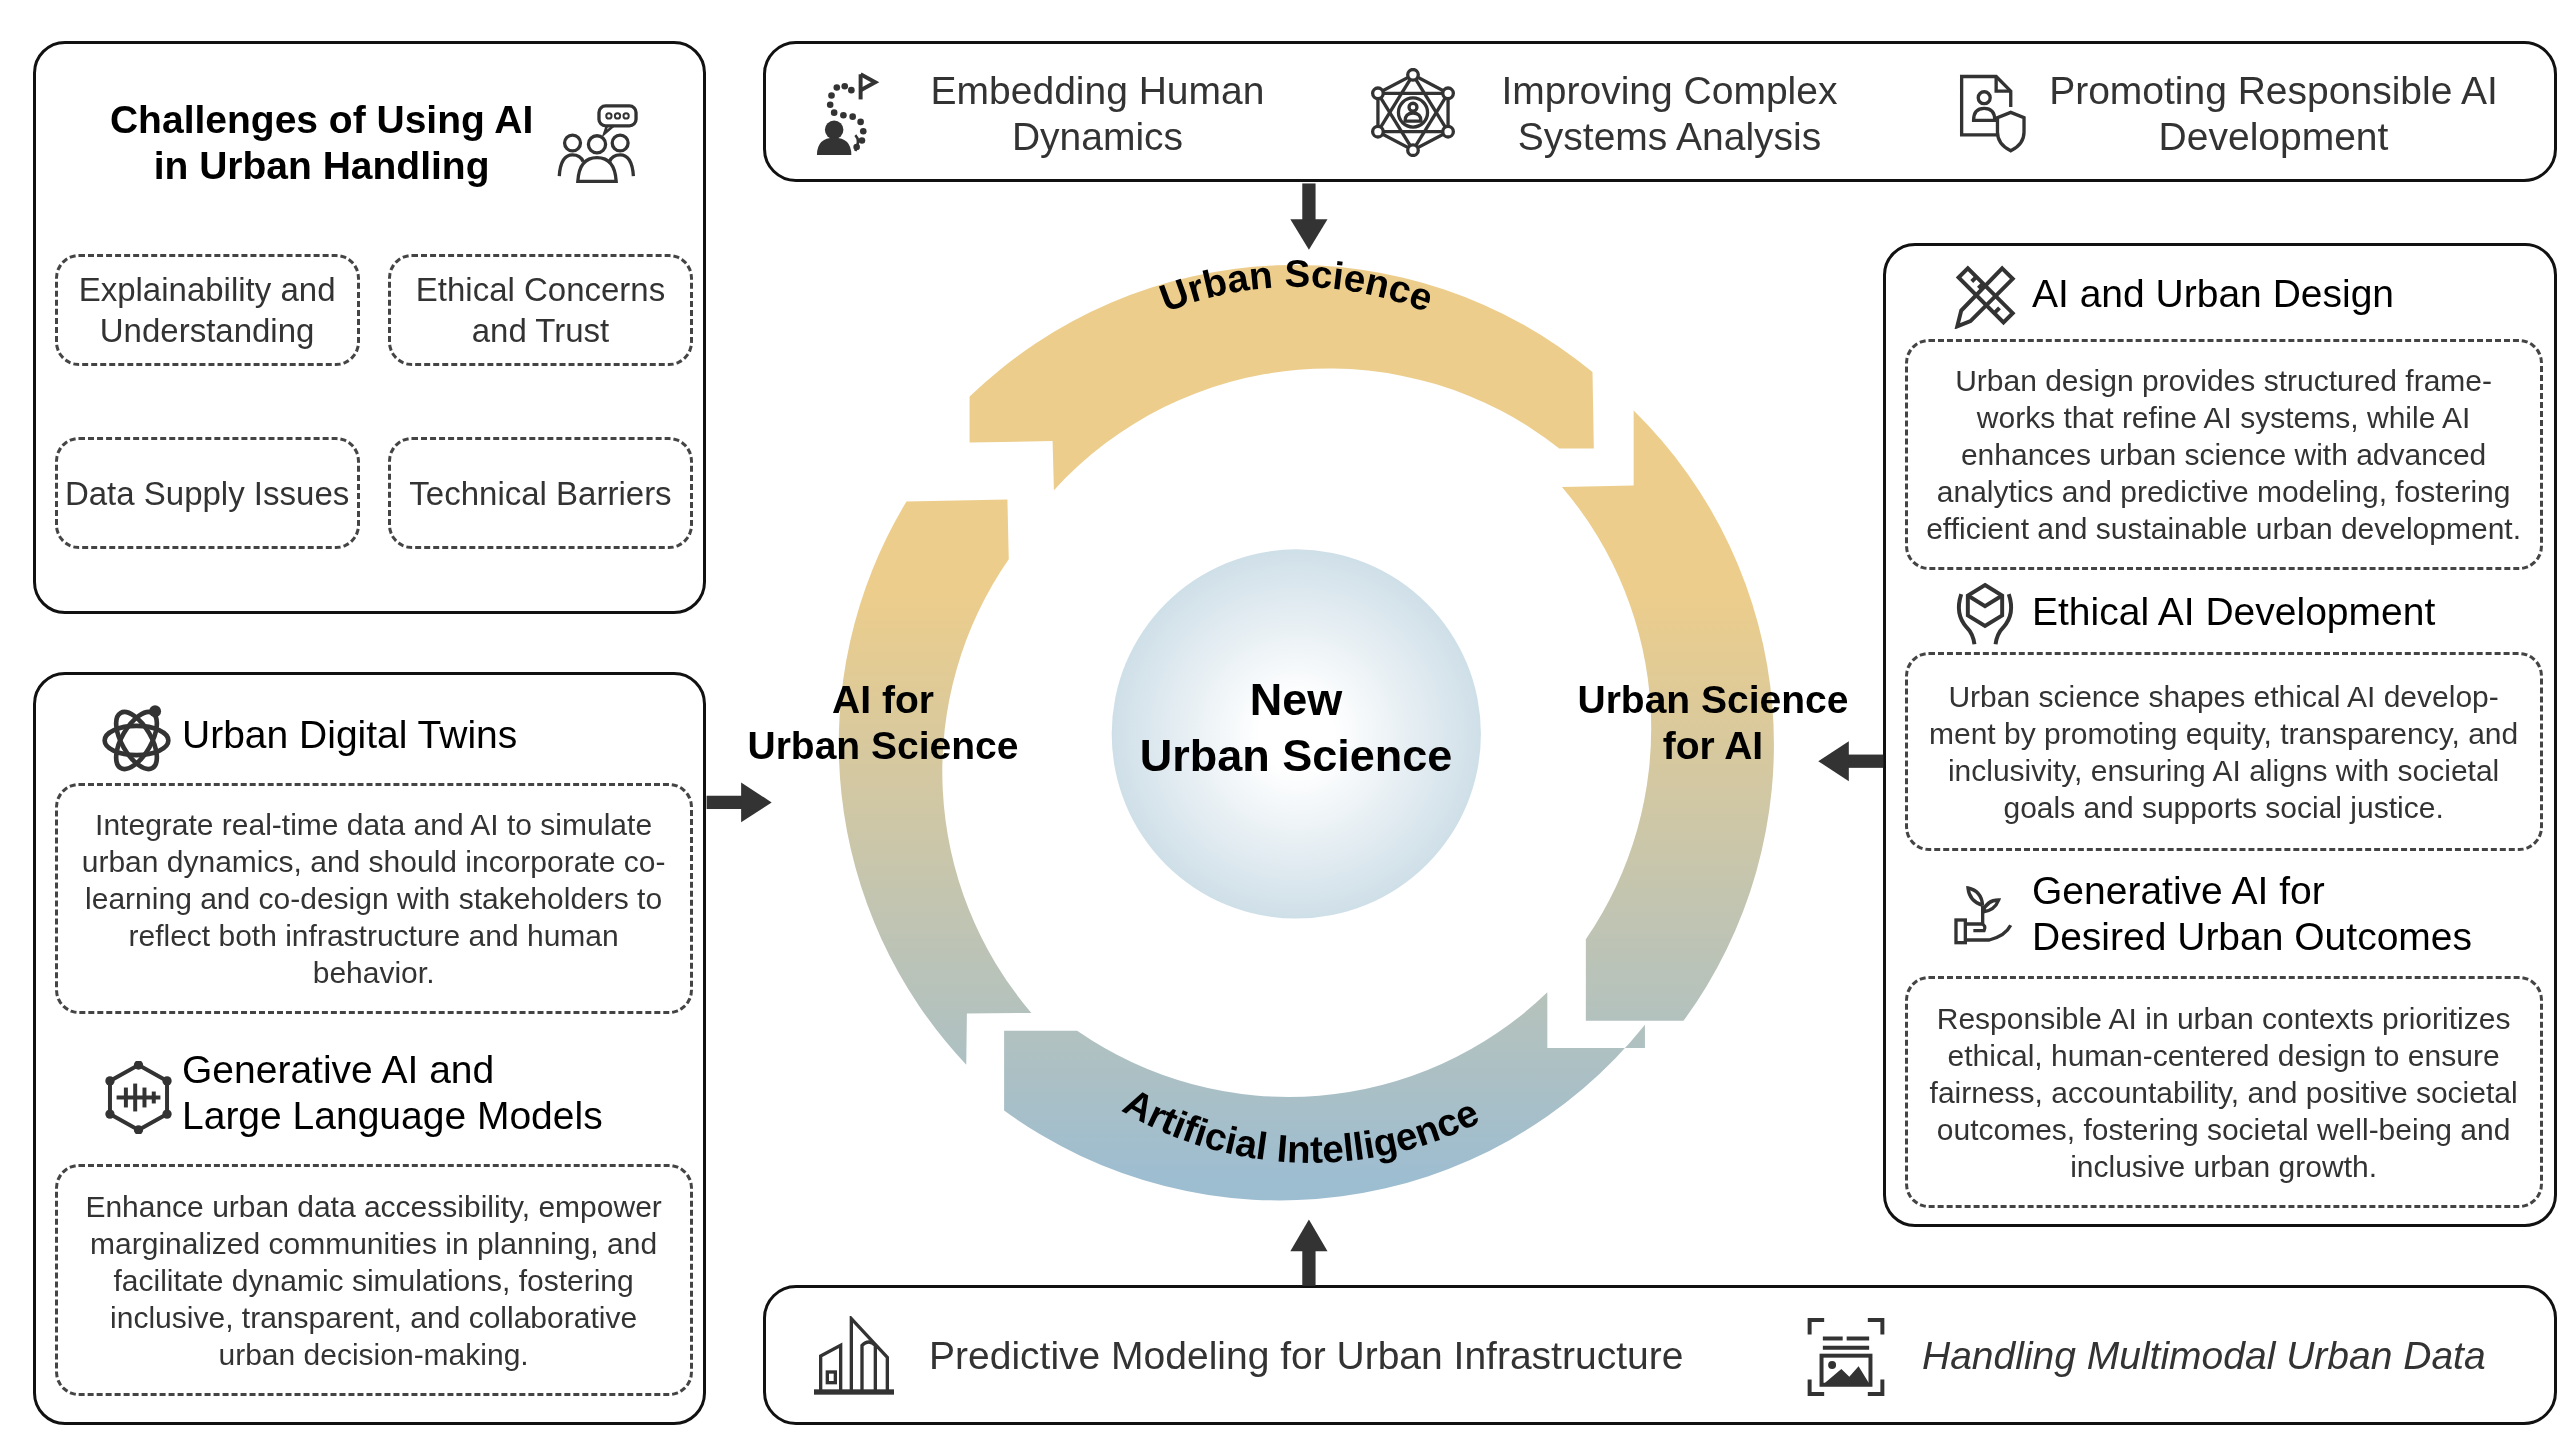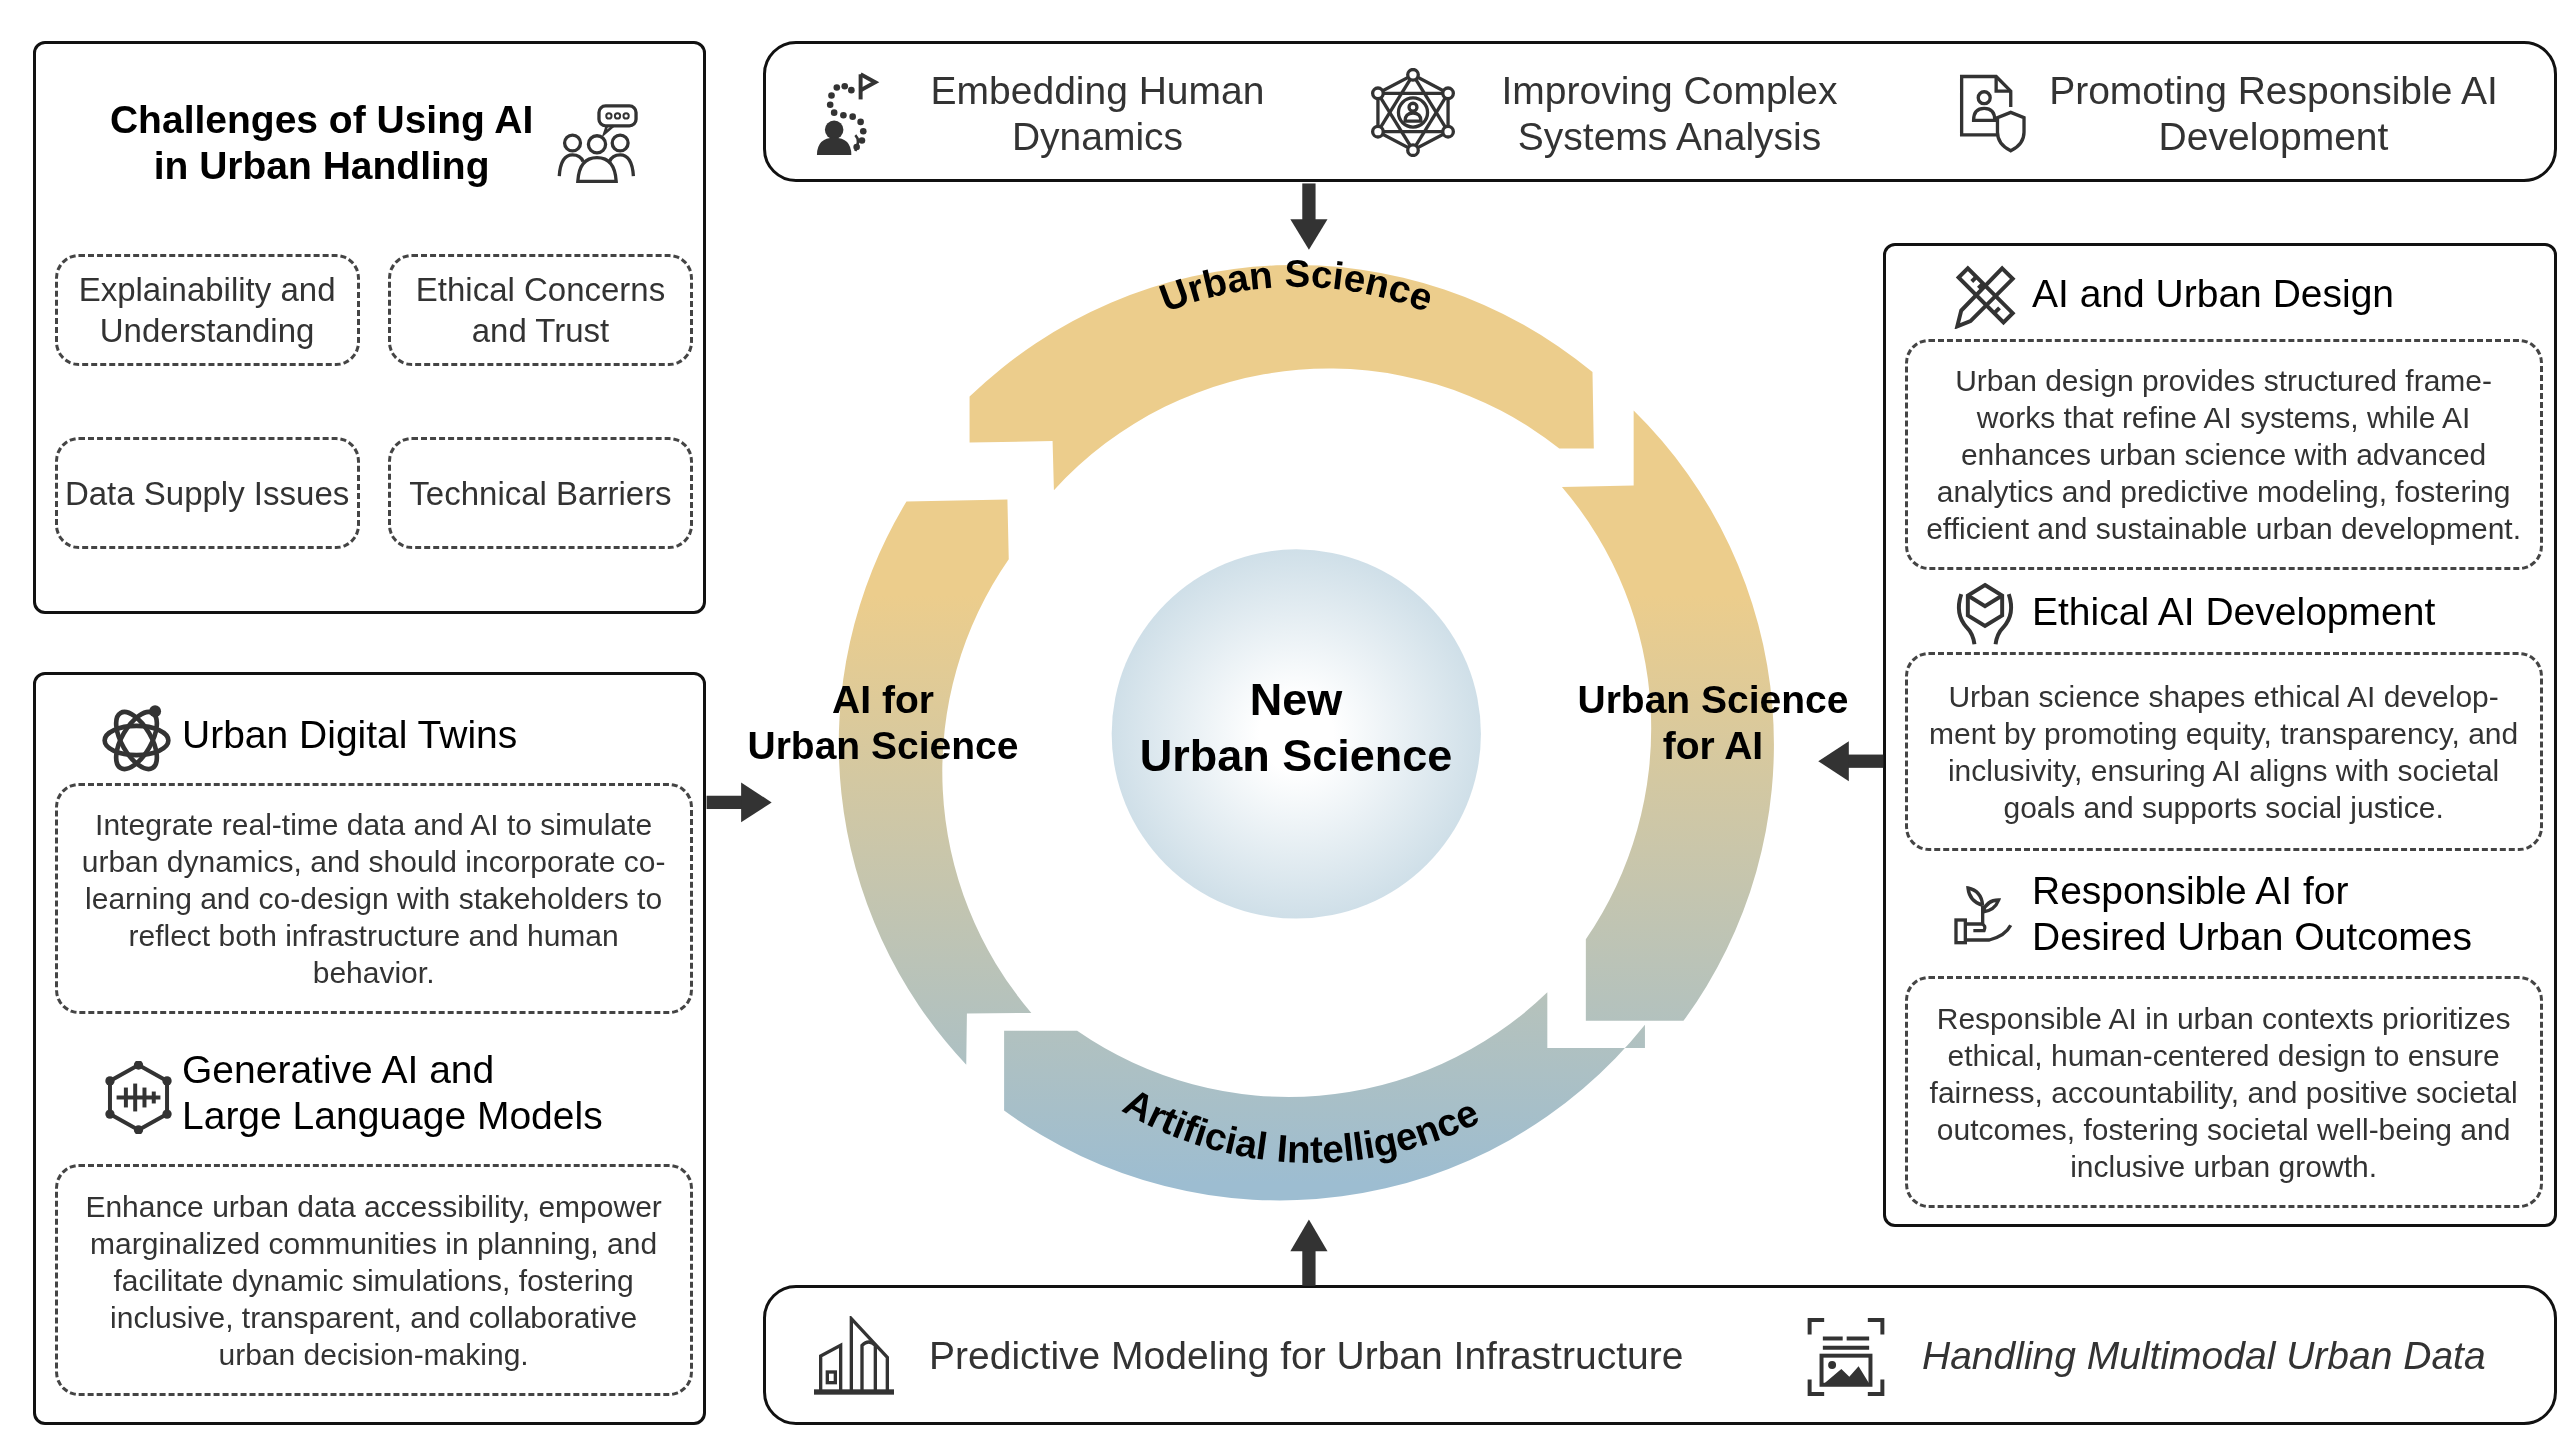--- a/index.html
+++ b/index.html
@@ -1,18 +1,18 @@
 <!DOCTYPE html>
 <html style="font-size:10.6px"><head>
 <meta charset="utf-8">
 <style>
   html, body { margin:0; padding:0; background:#ffffff; }
   body { width:2576px; height:1456px; position:relative; overflow:hidden;
          font-family:"Liberation Sans", sans-serif; color:#333; }
-  .box { position:absolute; border:3.3px solid #111; border-radius:12px; background:#fff; box-sizing:border-box; }
+  .box { position:absolute; border:3.3px solid #111; border-radius:32px; background:#fff; box-sizing:border-box; }
   .dash { position:absolute; border:3.3px dashed #444; border-radius:24px; box-sizing:border-box;
           display:flex; align-items:center; justify-content:center; text-align:center; }
   .dash-label { font-size:33px; line-height:41px; color:#333; }
   .desc { font-size:30px; line-height:37px; color:#333; padding:0 12px; }
   .title-bold { font-weight:bold; font-size:39px; line-height:46px; color:#000; text-align:center; position:absolute; }
   .head { position:absolute; font-size:39px; line-height:46px; color:#000; text-align:left; }
   .bar-text { font-size:39px; line-height:46px; color:#333; text-align:center; }
   .icon { position:absolute; }
   .ring-label { position:absolute; font-weight:bold; font-size:39px; line-height:46px; color:#000; text-align:center; }
   svg text { font-family:"Liberation Sans", sans-serif; }
@@ -231,21 +231,21 @@
     <g fill="none" stroke="#333" stroke-width="5">
       <path d="M46 60 L46 32"></path>
       <path d="M46 32 Q26 26 24 6 Q44 10 46 32"></path>
       <path d="M46 42 Q64 40 70 24 Q52 24 46 42"></path>
       <rect x="6" y="54" width="14" height="34"></rect>
       <path d="M20 60 L44 60 Q52 62 48 70 L32 70"></path>
       <path d="M20 84 L56 84 Q80 78 88 62"></path>
     </g>
   </svg>
   <div class="head" style="left:146px; top:622px; width:478px;">
-    <div>Responsible AI for</div>
+    <div>Generative AI for</div>
     <div>Desired Urban Outcomes</div>
   </div>
   <div class="dash" style="left:18.6px; top:730px; width:638px; height:232px;">
     <div class="desc">Responsible AI in urban contexts prioritizes ethical, human-centered design to ensure fairness, accountability, and positive societal outcomes, fostering societal well-being and inclusive urban growth.</div>
   </div>
 </div>
 
 <svg style="position:absolute; left:0; top:0;" width="2576" height="1456" viewBox="0 0 3879 2192">
   <defs>
     <linearGradient id="ringGrad" x1="0" y1="420" x2="0" y2="1780" gradientUnits="userSpaceOnUse">

